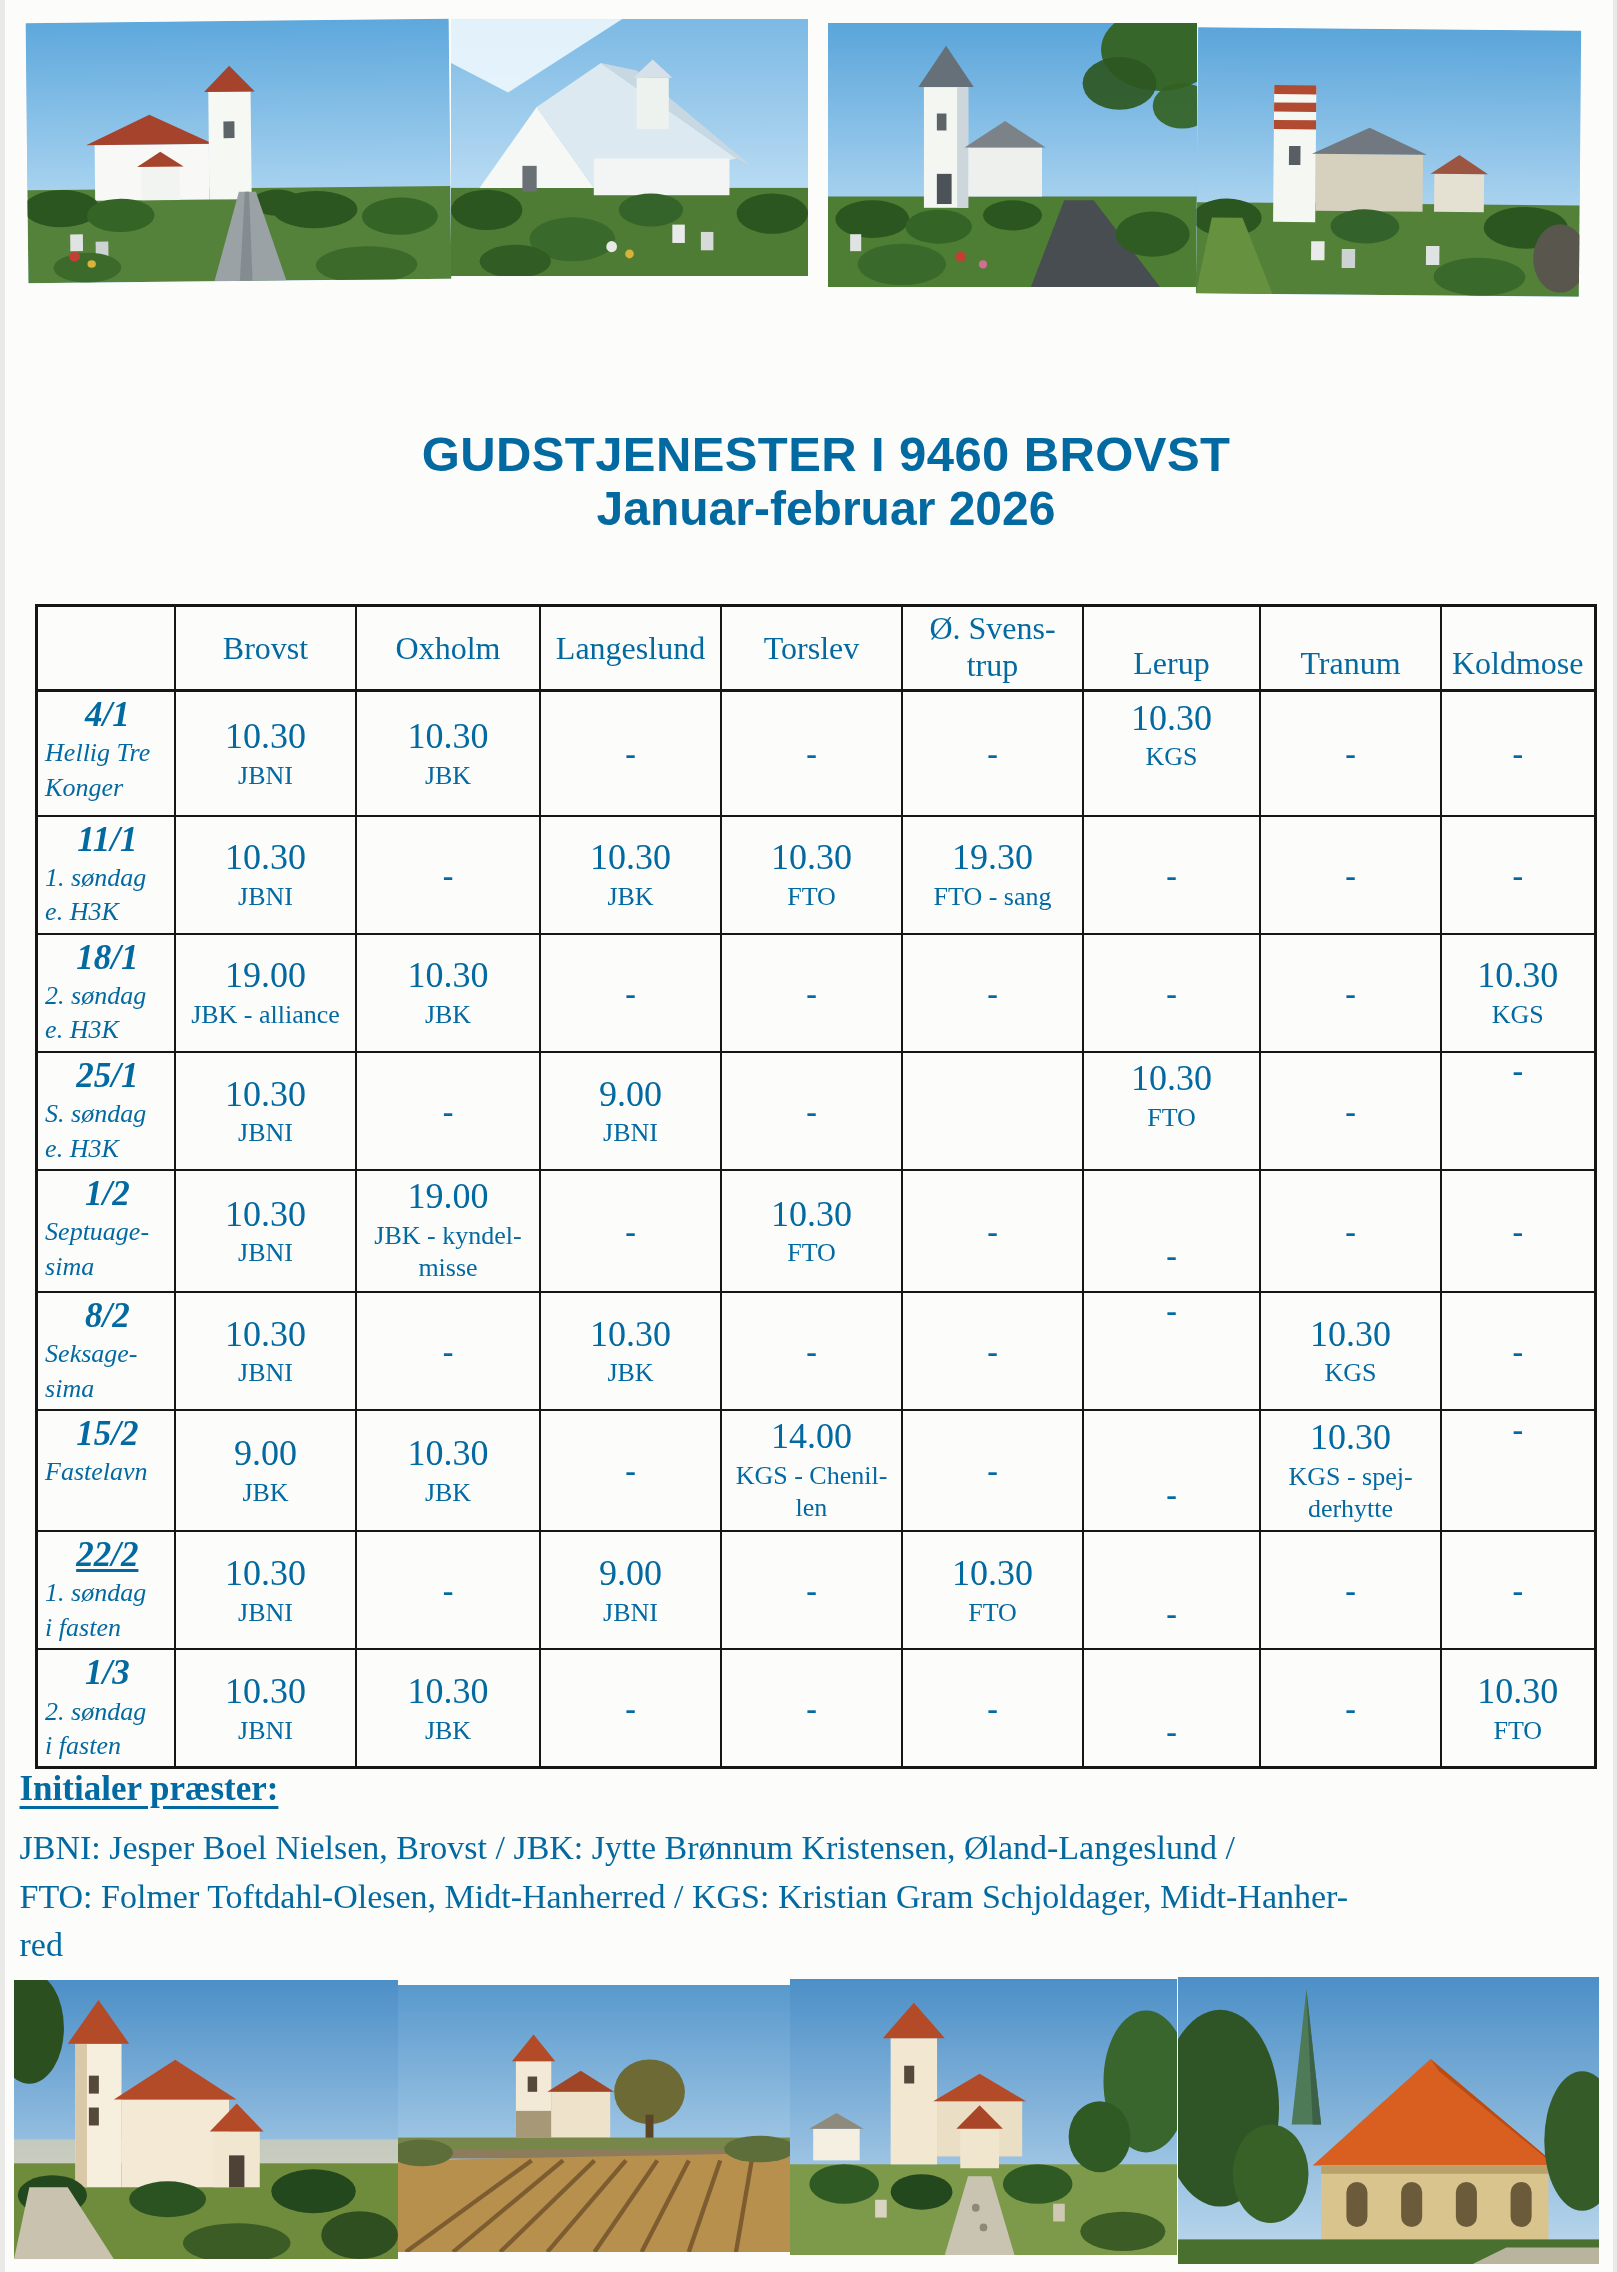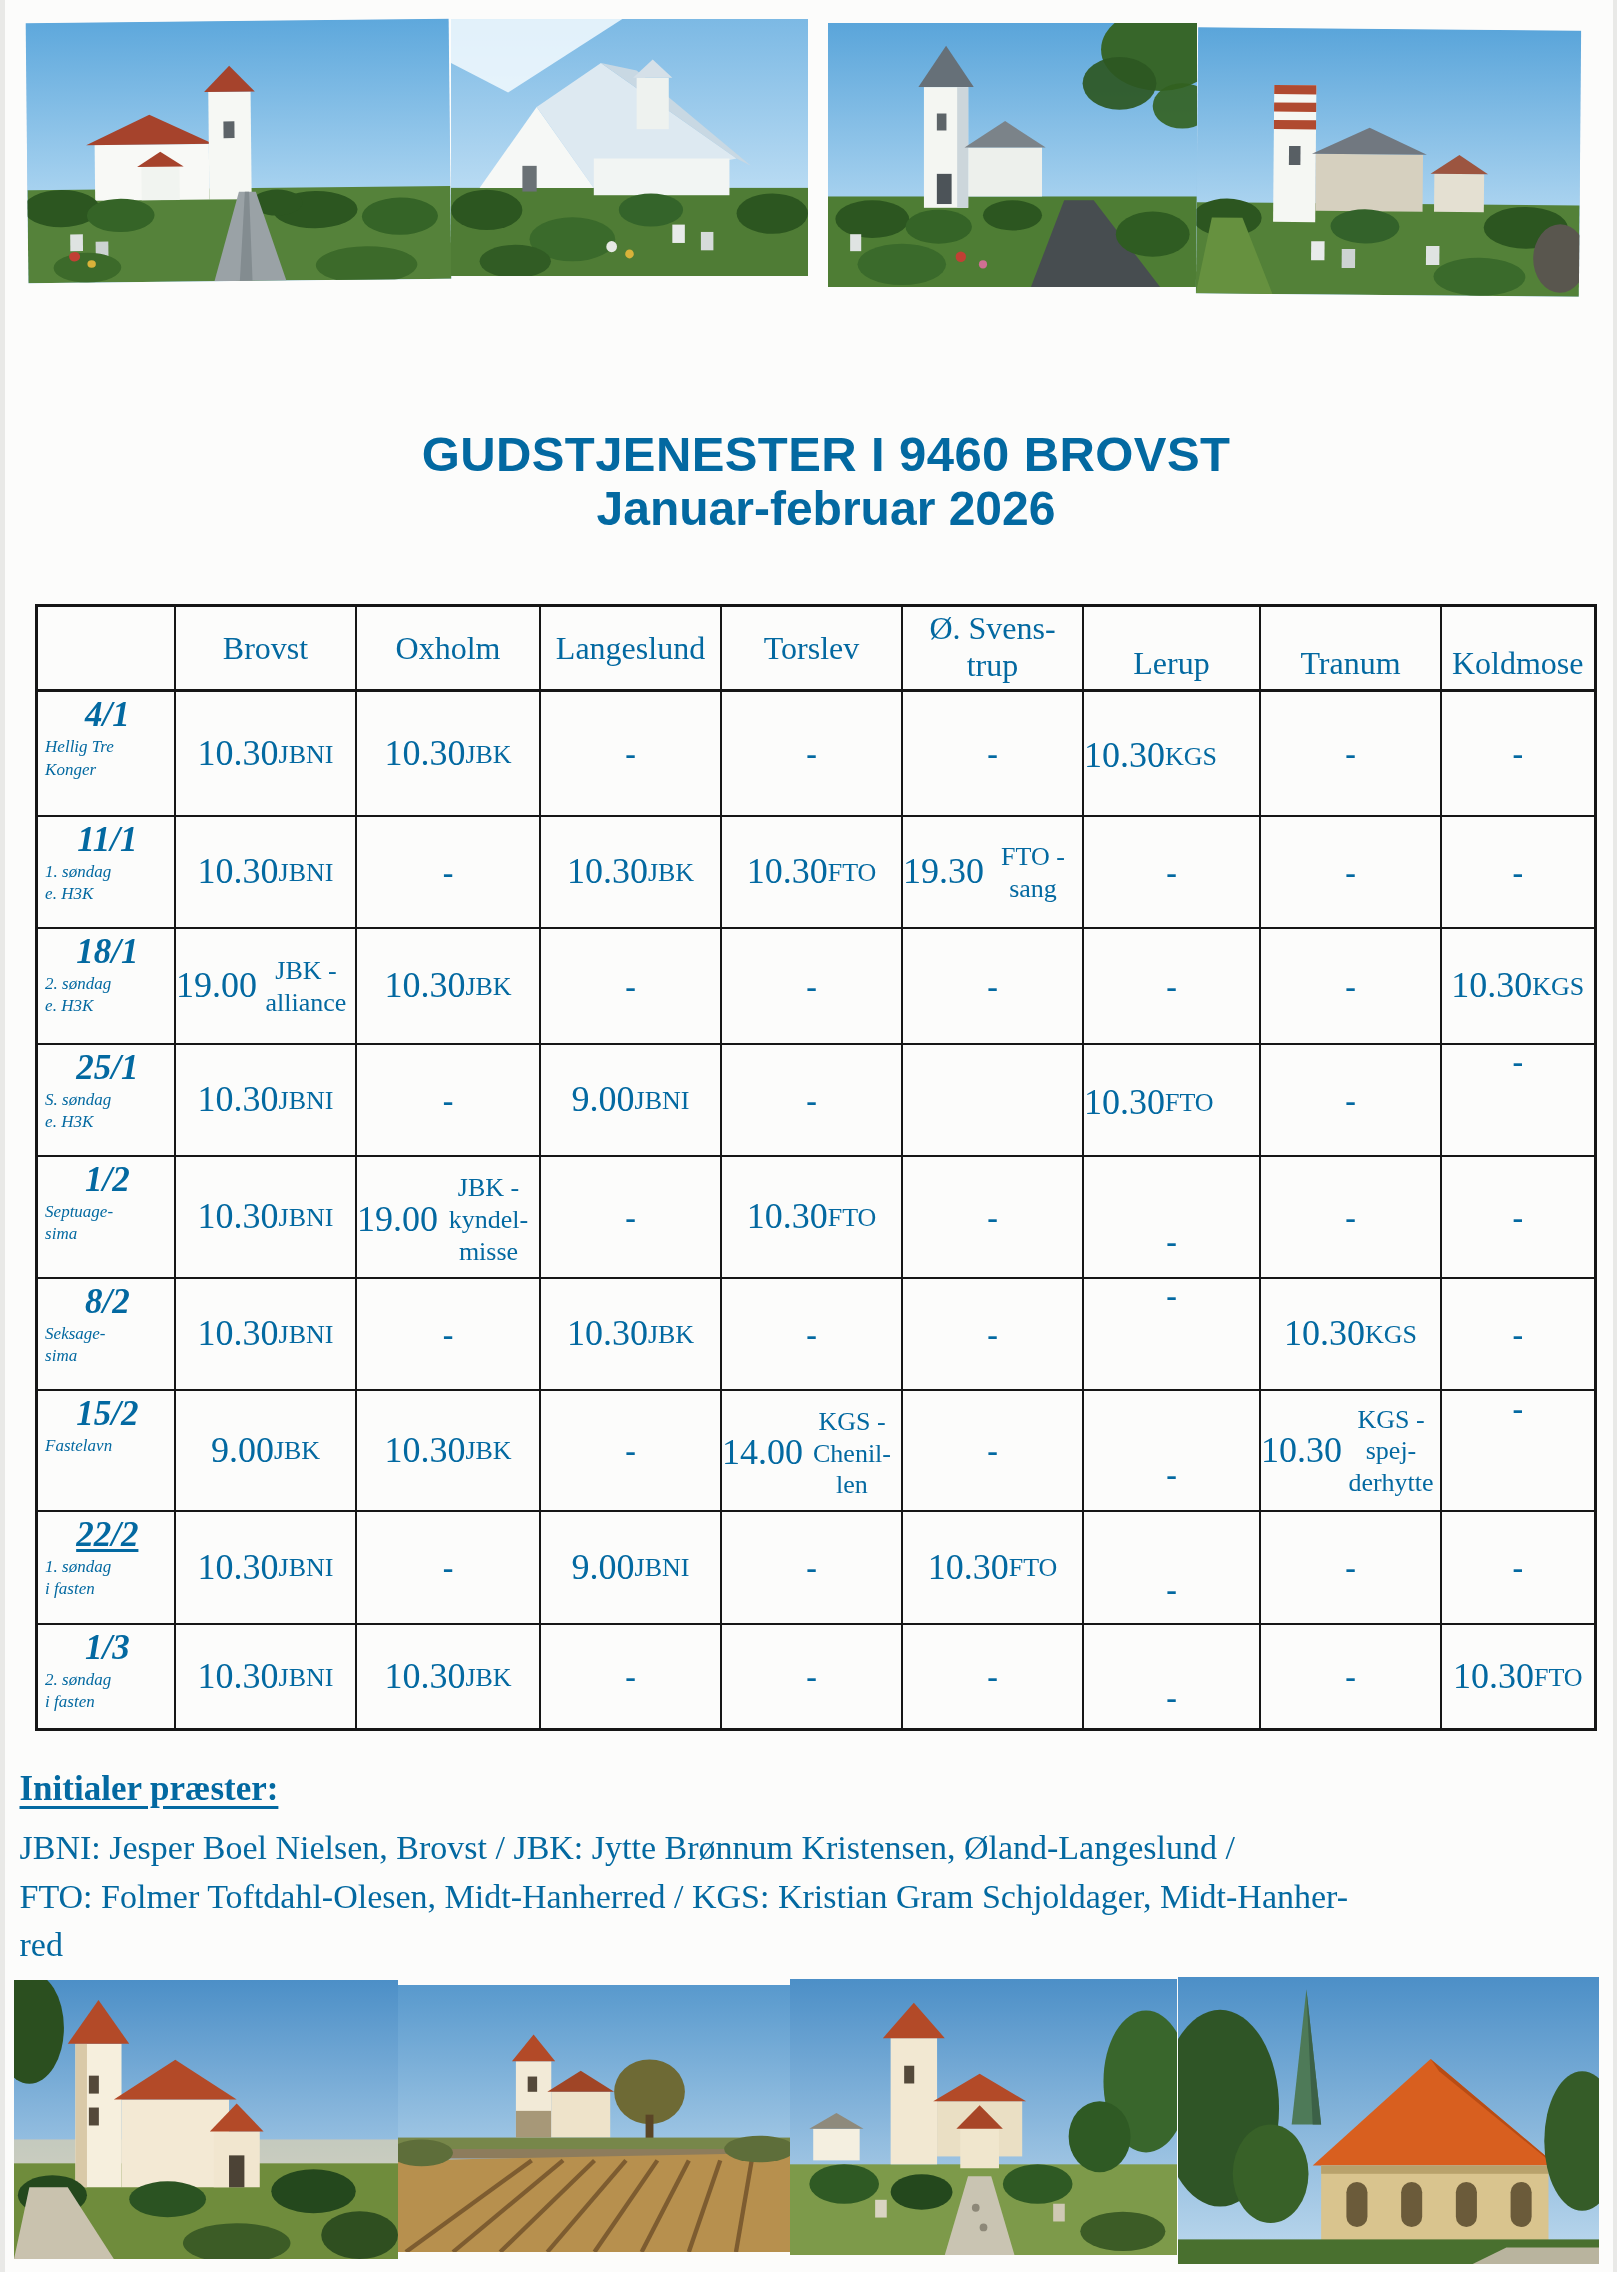--- a/index.html
+++ b/index.html
@@ -45,22 +45,22 @@
   .schedule tbody tr:nth-child(4){height:112px;}
   .schedule tbody tr:nth-child(5){height:122px;}
   .schedule tbody tr:nth-child(6){height:112px;}
   .schedule tbody tr:nth-child(7){height:121px;}
   .schedule tbody tr:nth-child(8){height:113px;}
   .schedule tbody tr:nth-child(9){height:106px;}
   .schedule td{position:relative;text-align:center;vertical-align:middle;}
   td.datecell{text-align:left;vertical-align:top;padding:3px 4.5px 3px 7.6px;}
   .date{font-size:35px;font-weight:bold;font-style:italic;line-height:1.12;text-align:center;}
   .date.u{text-decoration:underline;text-decoration-thickness:3px;text-underline-offset:3px;}
-  .datelabel{font-size:17px;font-style:italic;line-height:1.32;white-space:pre-line;margin-top:2.3px;}
-  .cellwrap{position:absolute;inset:0;display:flex;flex-direction:row;
+  .datelabel{font-size:26px;font-style:italic;line-height:1.32;white-space:pre-line;margin-top:2.3px;}
+  .cellwrap{position:absolute;inset:0;display:flex;flex-direction:column;
             justify-content:center;align-items:center;}
   .cellwrap.pos-high{justify-content:flex-start;padding-top:4.5px;}
   .time{font-size:36px;line-height:1.18;}
   .note{font-size:26px;line-height:1.22;white-space:pre-line;margin-top:2.3px;}
   .dash{position:absolute;left:50%;top:50%;transform:translate(-50%,-50%);
         font-size:32px;font-weight:bold;}
   .dash.pos-high{top:15%;}
   .dash.pos-low{top:70%;}
   
   .footer{position:absolute;left:15px;top:1764px;width:1563px;font-size:34px;line-height:1.42;}

